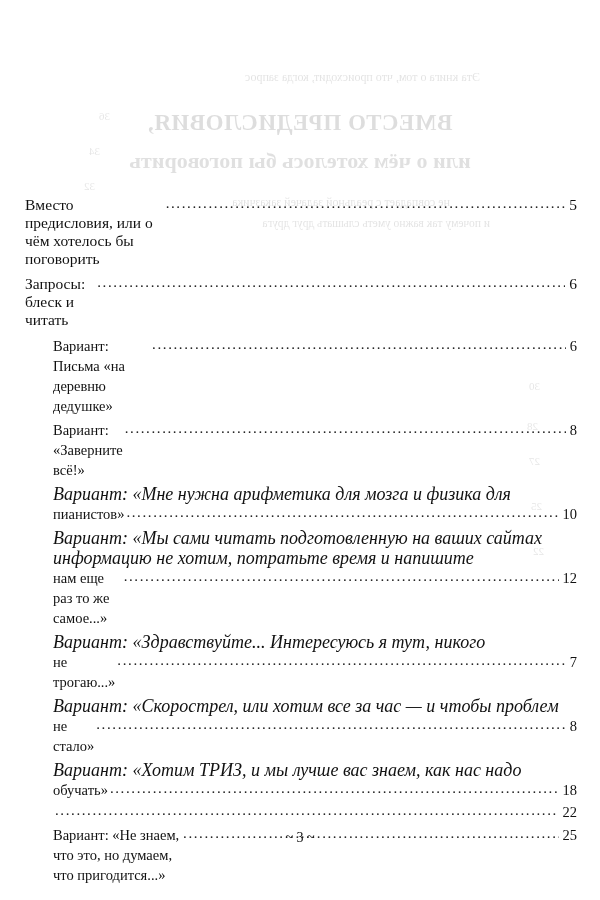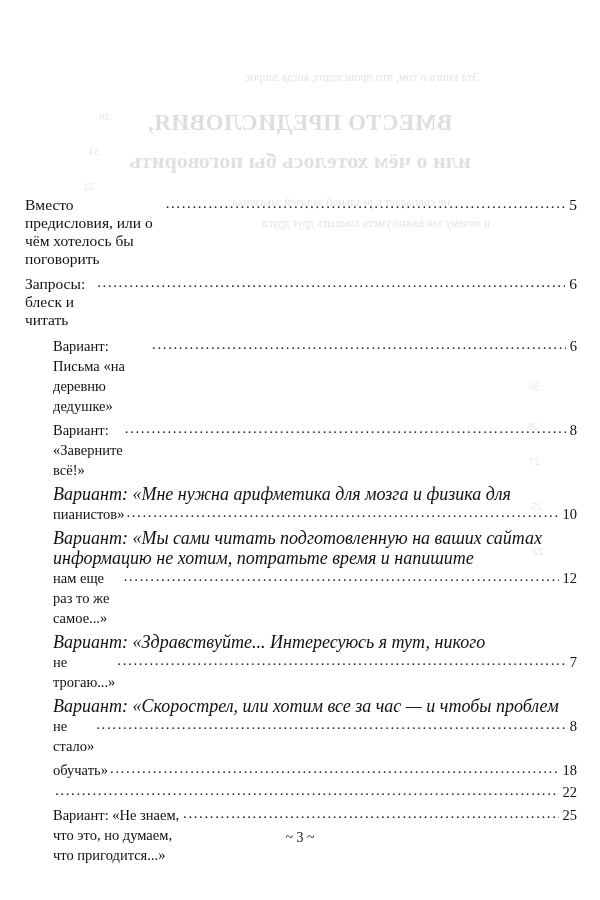--- a/index.html
+++ b/index.html
@@ -256,20 +256,21 @@
       </div>
       <div class="toc-entry lvl1 multiline">
         <div class="first-lines">Вариант: «Скорострел, или хотим все за час — и чтобы проблем</div>
         <div class="entry-row">
           <span class="entry-text">не стало»</span>
           <span class="dots">........................................................................................................................................................................................................</span>
           <span class="page-num">8</span>
         </div>
       </div>
       <div class="toc-entry lvl1 multiline">
+        <div class="first-lines">Вариант: «Хотим ТРИЗ, и мы лучше вас знаем, как нас надо</div>
         <div class="entry-row">
           <span class="entry-text">обучать»</span>
           <span class="dots">........................................................................................................................................................................................................</span>
           <span class="page-num">18</span>
         </div>
       </div>
       <div class="toc-entry lvl1">
         <div class="entry-row">
           <span class="dots">........................................................................................................................................................................................................</span>
           <span class="page-num">22</span>

